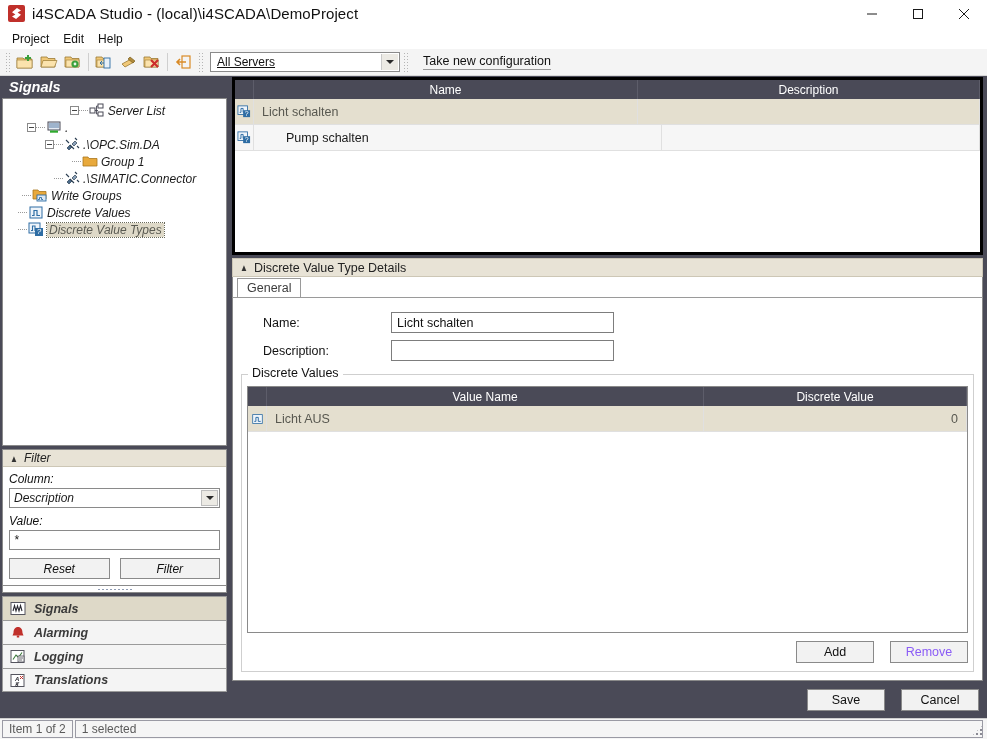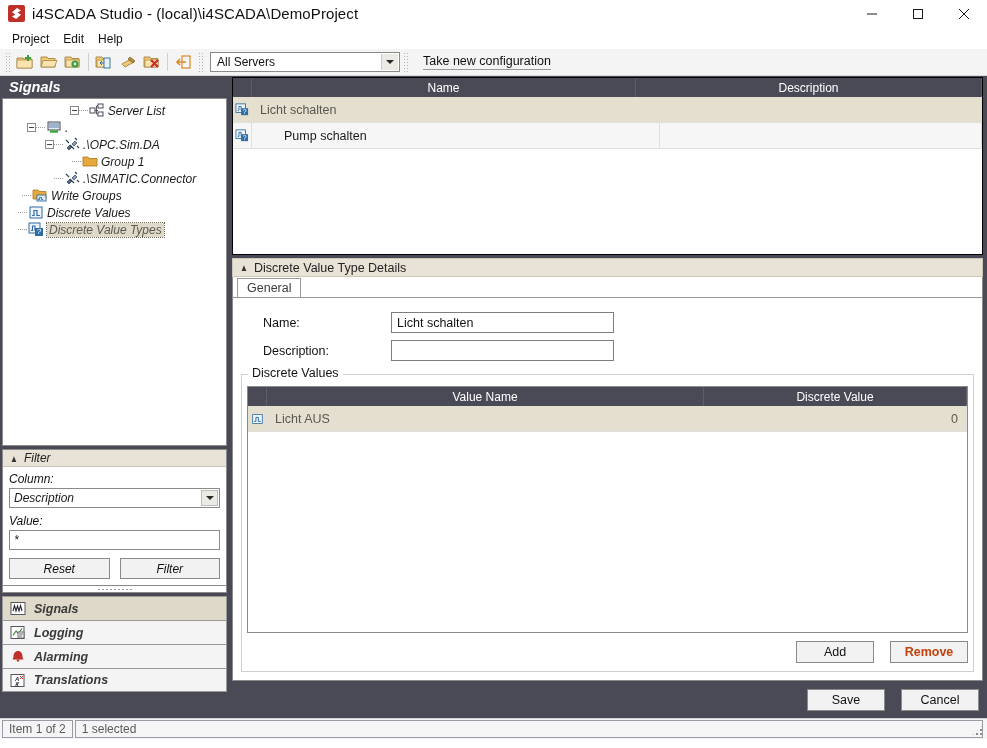--- a/index.html
+++ b/index.html
@@ -97,21 +97,21 @@
   }
   .tb-combo {
     width: 190px; height: 20px;
     margin-left: 4px;
     border: 1px solid #8a8a8a;
     background: #ffffff;
     display: flex; align-items: center;
     font-size: 12px;
     position: relative;
   }
-  .tb-combo .cv { padding-left: 6px; color: #111; }
+  .tb-combo .cv { padding-left: 6px; color: #111; text-decoration: underline; }
   .tb-combo .arrow {
     position: absolute; right: 1px; top: 1px;
     width: 17px; height: 16px;
     background: #eceae4;
     border-left: 1px solid #c9c9c9;
     display: flex; align-items: center; justify-content: center;
   }
   .tri-down {
     width: 0; height: 0;
     border-left: 4px solid transparent;
@@ -301,21 +301,21 @@
   .right {
     flex: 1;
     display: flex;
     flex-direction: column;
     background: #4a4a57;
     padding: 1px 4px 0 1px;
   }
   .grid-box {
     height: 178px;
     flex: none;
-    border: 1px solid #000000;
+    border: 3px solid #000000;
     background: #ffffff;
     display: flex; flex-direction: column;
     overflow: hidden;
   }
   .grid-head {
     height: 19px;
     background: #4a4a57;
     display: flex;
     flex: none;
     color: #ffffff;
@@ -438,21 +438,21 @@
     margin-top: 8px;
   }
   .btn-w {
     width: 78px; height: 22px;
     border: 1px solid #8a8a8a;
     background: #f2f2f2;
     display: flex; align-items: center; justify-content: center;
     font-size: 12.5px;
     color: #111;
   }
-  .btn-w.disabled { color: #c2410c; font-weight: bold; }
+  .btn-w.disabled { color: #8b5cf6; }
   .save-row {
     display: flex; justify-content: flex-end;
     gap: 16px;
     padding: 8px 4px 7px 0;
     flex: none;
   }
 
   
   .statusbar {
     height: 21px;
@@ -731,36 +731,36 @@
           <svg width="16" height="15" viewBox="0 0 16 15">
             <rect x="1" y="1.5" width="14" height="12" fill="#ffffff" stroke="#55555f" stroke-width="1"></rect>
             <path d="M3 10 L4.5 4.5 L6 10 L7.5 5 L9 10 L10.5 4.5 L12 10" stroke="#2a2a32" stroke-width="1.1" fill="none"></path>
           </svg>
         </span>
         <span>Signals</span>
       </div>
       <div class="nav-item">
         <span class="nav-ico">
           <svg width="16" height="15" viewBox="0 0 16 15">
+            <path d="M8 2 C11 2 12.5 4.5 12.5 8 L13.5 10.5 L2.5 10.5 L3.5 8 C3.5 4.5 5 2 8 2 Z" fill="#c0302b"></path>
+            <rect x="6.8" y="10.5" width="2.4" height="2" fill="#c0302b"></rect>
+          </svg>
+        </span>
+        <span>Alarming</span>
+      </div>
+      <div class="nav-item">
+        <span class="nav-ico">
+          <svg width="16" height="15" viewBox="0 0 16 15">
             <rect x="1" y="1.5" width="13" height="12" fill="#ffffff" stroke="#55555f" stroke-width="1"></rect>
             <path d="M3 10.5 L6 6 L8.5 8.5 L12 3.5" stroke="#3a7a3a" stroke-width="1.1" fill="none"></path>
             <rect x="8" y="7" width="6" height="6" fill="#f0f0f0" stroke="#55555f" stroke-width="0.8"></rect>
             <path d="M9 9 L13 9 M9 11 L12 11" stroke="#55555f" stroke-width="0.8"></path>
           </svg>
         </span>
         <span>Logging</span>
-      </div>
-      <div class="nav-item">
-        <span class="nav-ico">
-          <svg width="16" height="15" viewBox="0 0 16 15">
-            <path d="M8 2 C11 2 12.5 4.5 12.5 8 L13.5 10.5 L2.5 10.5 L3.5 8 C3.5 4.5 5 2 8 2 Z" fill="#c0302b"></path>
-            <rect x="6.8" y="10.5" width="2.4" height="2" fill="#c0302b"></rect>
-          </svg>
-        </span>
-        <span>Alarming</span>
       </div>
       <div class="nav-item">
         <span class="nav-ico">
           <svg width="16" height="15" viewBox="0 0 16 15">
             <rect x="1" y="1.5" width="13" height="12" fill="#ffffff" stroke="#55555f" stroke-width="1"></rect>
             <text x="5" y="7.5" font-size="6" fill="#2a2a32" font-family="Liberation Sans, sans-serif">A</text>
             <text x="5" y="12.5" font-size="6" fill="#2a2a32" font-family="Liberation Sans, sans-serif">ह</text>
             <path d="M10 3 L13 6 M13 3 L10 6" stroke="#c0302b" stroke-width="1"></path>
           </svg>
         </span>

